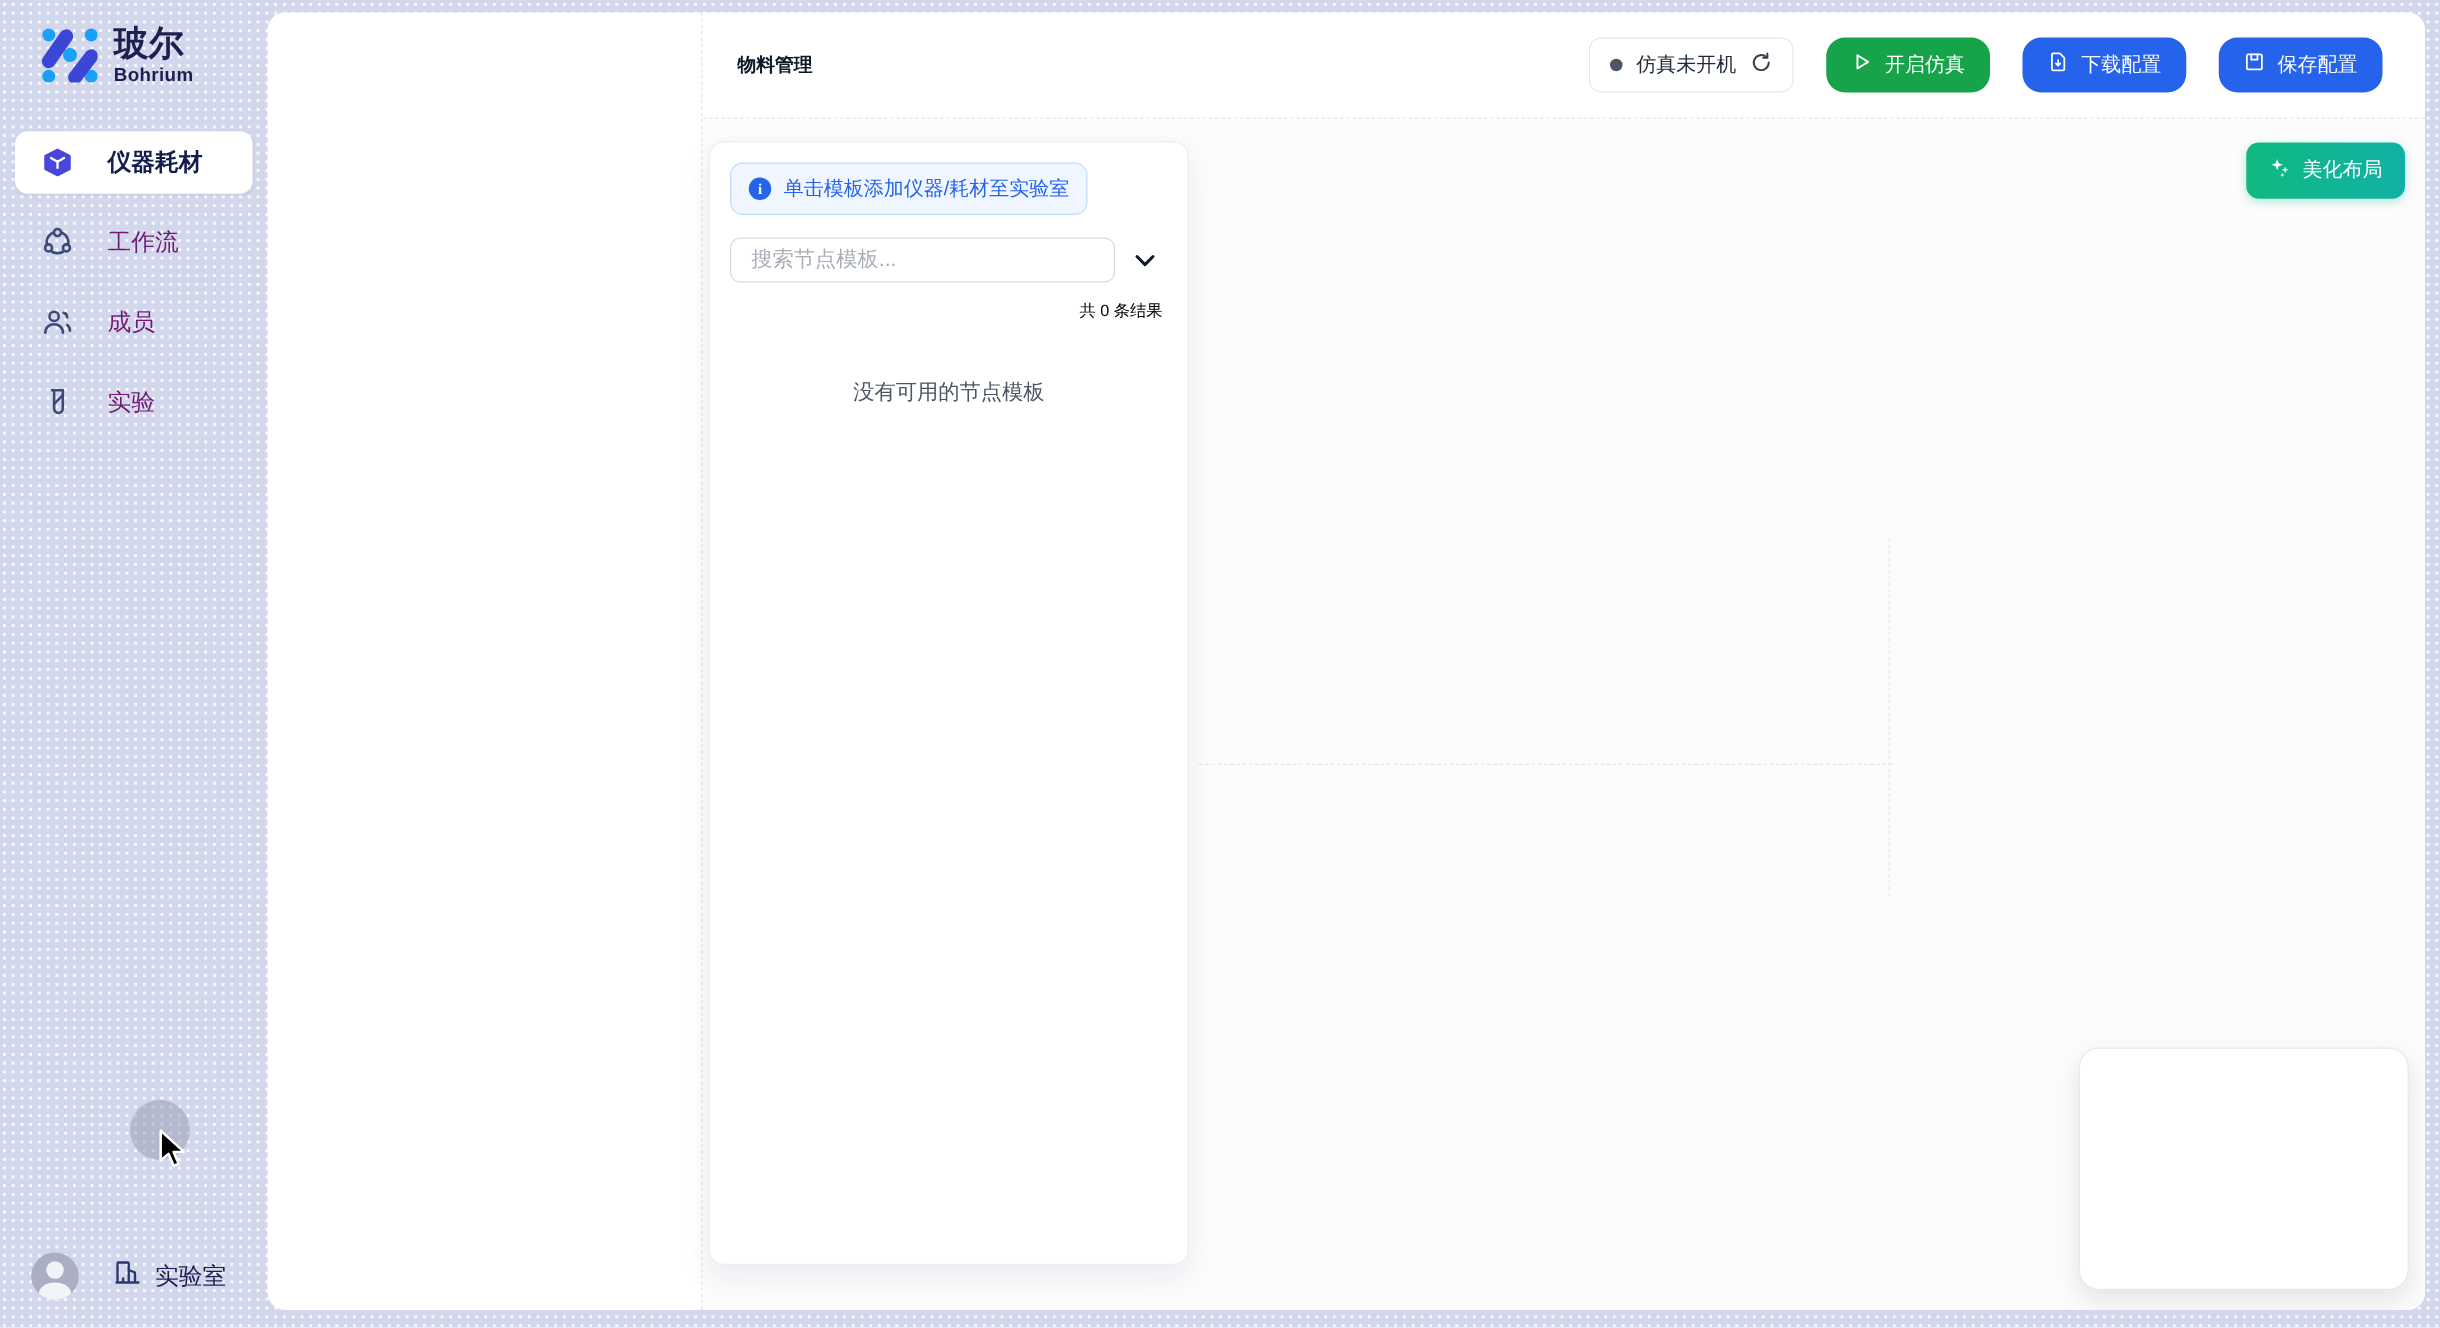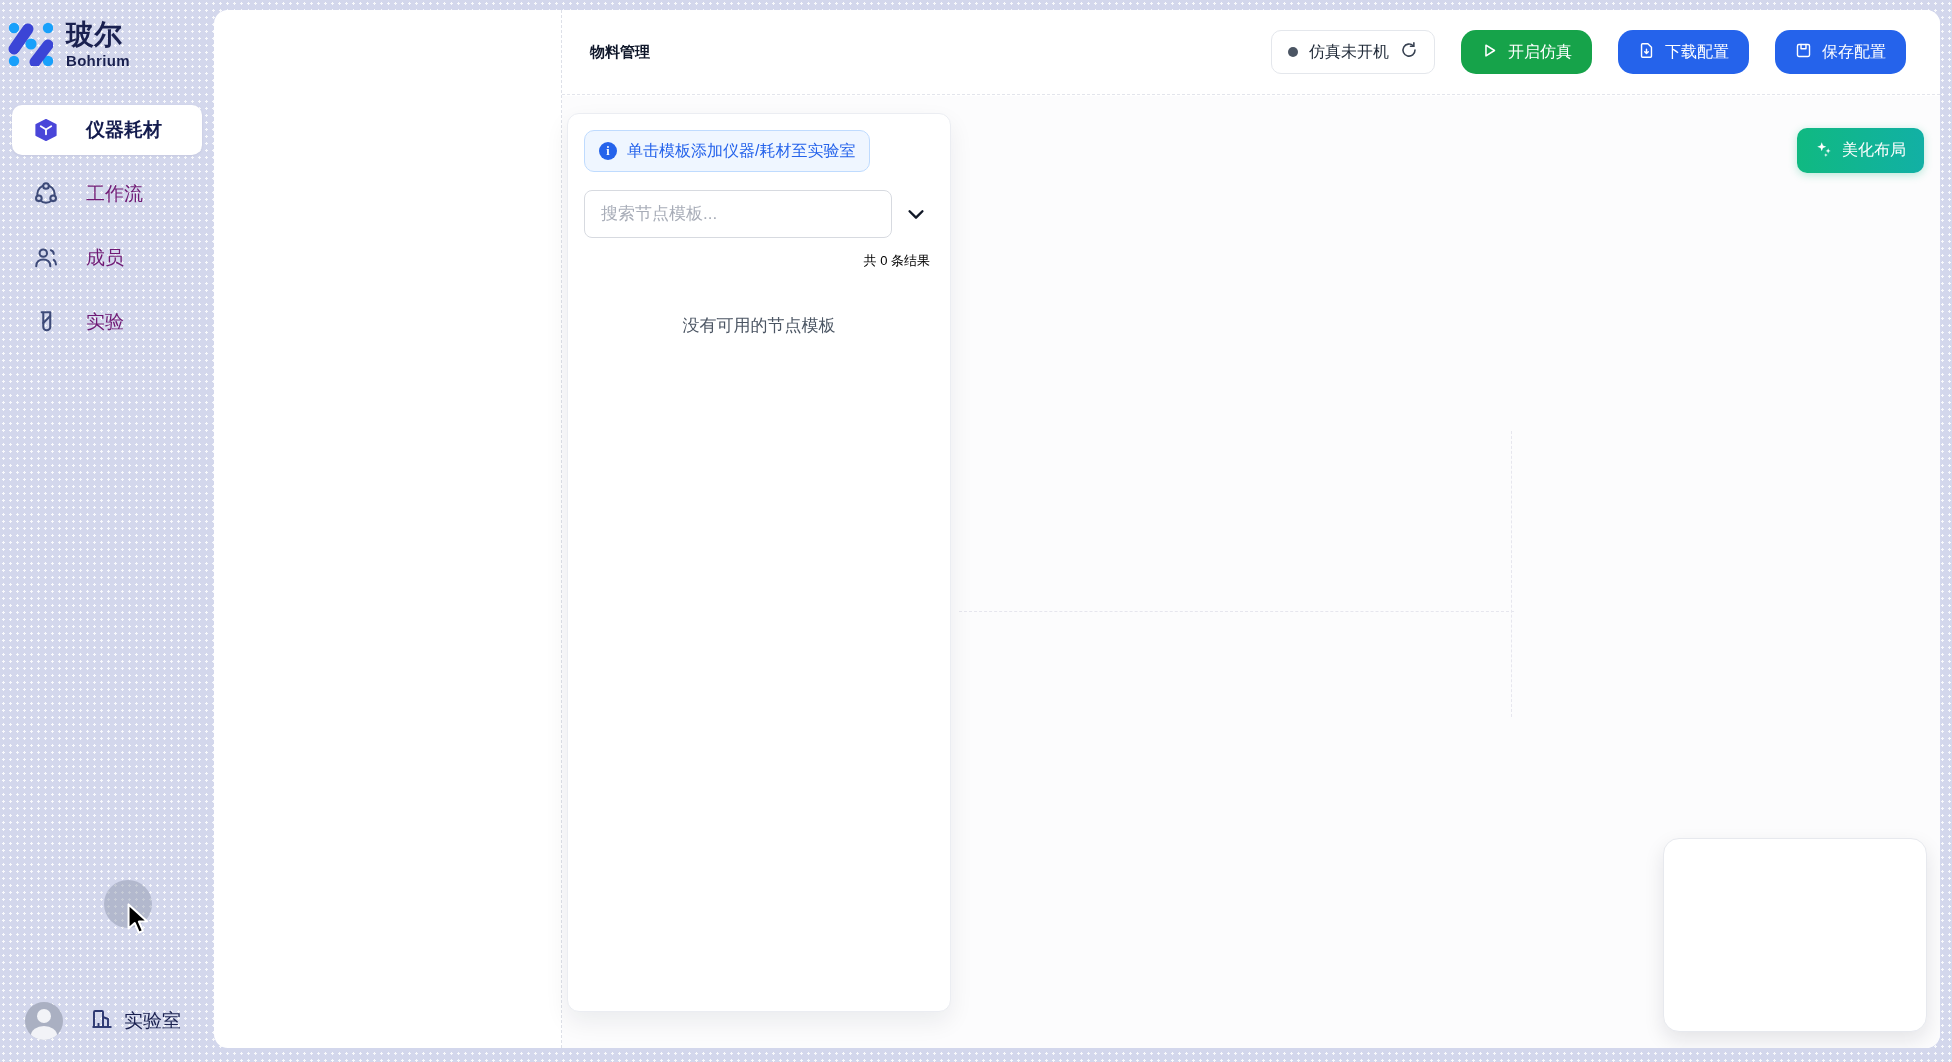--- a/index.html
+++ b/index.html
@@ -7,21 +7,21 @@
   body {
     position:relative;
     font-family:"Liberation Sans","DejaVu Sans",sans-serif;
     background-color:#d3d7ec;
     background-image:radial-gradient(circle, rgba(255,255,255,.85) 1.1px, transparent 1.4px);
     background-size:7px 7px;
   }
 
   
   .sidebar { position:absolute; left:0; top:0; width:214px; height:1062px; }
-  .logo-row { display:flex; align-items:flex-start; gap:13px; padding:13px 0 0 0; }
+  .logo-row { display:flex; align-items:flex-start; gap:13px; padding:13px 0 0 25px; }
   .logo-mark { width:53px; height:53px; flex:0 0 auto; }
   .brand-zh { font-size:28px; font-weight:700; color:#1a2150; line-height:1.25; margin-top:4px; }
   .brand-en { font-size:15px; font-weight:700; color:#1a2150; letter-spacing:.3px; }
   .menu { margin-top:36px; padding:0 12px; }
   .menu-item {
     height:50px; display:flex; align-items:center; gap:27px; padding-left:21px;
     border-radius:10px; margin-bottom:14px; color:#701a75; font-size:19px; font-weight:500;
   }
   .menu-item.active { background:#fff; color:#141c4e; font-weight:700; box-shadow:0 1px 3px rgba(20,28,78,.08); }
   .menu-item .mi-icon { width:26px; height:26px; display:flex; align-items:center; justify-content:center; }
@@ -77,31 +77,31 @@
     padding:0 14px; background:#eff6ff; border:1px solid #bfdbfe; border-radius:10px;
     color:#2563eb; font-size:16px; white-space:nowrap;
   }
   .info-icon {
     width:18px; height:18px; border-radius:50%; background:#2563eb; color:#fff;
     font-size:12px; font-weight:700; font-family:"Liberation Serif","DejaVu Serif",serif;
     display:flex; align-items:center; justify-content:center; flex:0 0 auto;
   }
   .search-row { margin-top:18px; display:flex; align-items:center; }
   .search-input {
-    width:308px; height:48px; border:1px solid #d7dae0; border-radius:8px;
+    width:308px; height:36px; border:1px solid #d7dae0; border-radius:8px;
     padding:0 16px; font-size:17px; color:#111827; outline:none; background:#fff;
     font-family:"Liberation Sans","DejaVu Sans",sans-serif;
   }
   .search-input::placeholder { color:#a8adb8; }
   .chevron-btn { margin-left:13px; background:none; border:none; display:flex; align-items:center; }
   .result-count { margin-top:14px; text-align:right; padding-right:4px; color:#000000; font-size:13px; }
   .empty-text { margin-top:44px; text-align:center; color:#4b5563; font-size:17px; }
 
   .beautify-btn {
-    position:absolute; top:32px; right:16px; height:45px; display:flex; align-items:center; gap:9px;
+    position:absolute; top:18px; right:16px; height:45px; display:flex; align-items:center; gap:9px;
     padding:0 18px; border:none; border-radius:10px; color:#fff; font-size:16px; font-weight:500;
     background:linear-gradient(90deg,#10b981,#12b0a5);
     box-shadow:0 2px 8px rgba(16,185,129,.3);
   }
   .minimap {
     position:absolute; right:13px; bottom:16px; width:264px; height:194px;
     background:#fff; border:1px solid #e7e9ee; border-radius:16px;
     box-shadow:0 8px 20px rgba(15,23,42,.10);
   }
 

